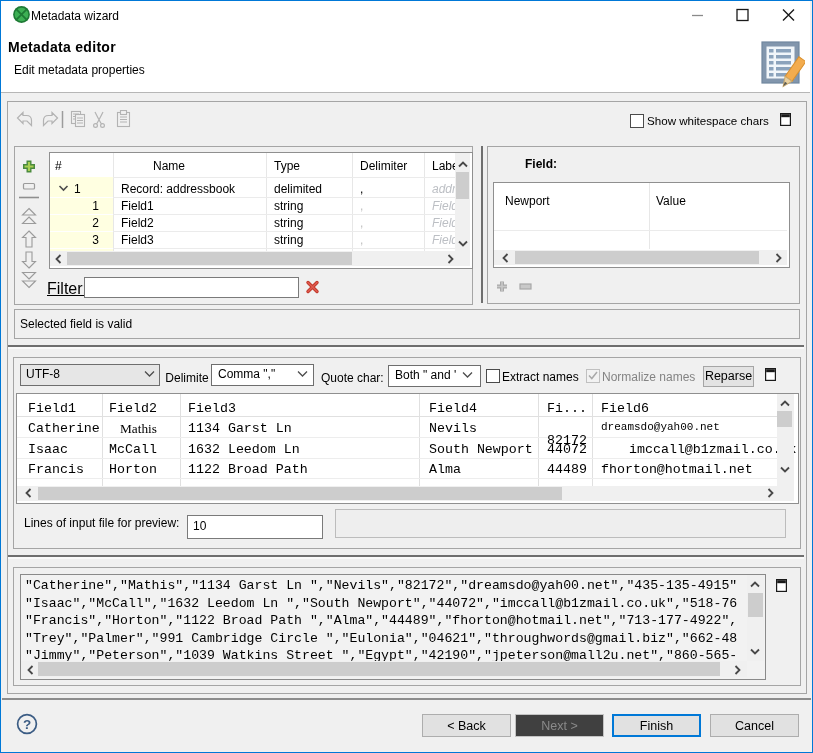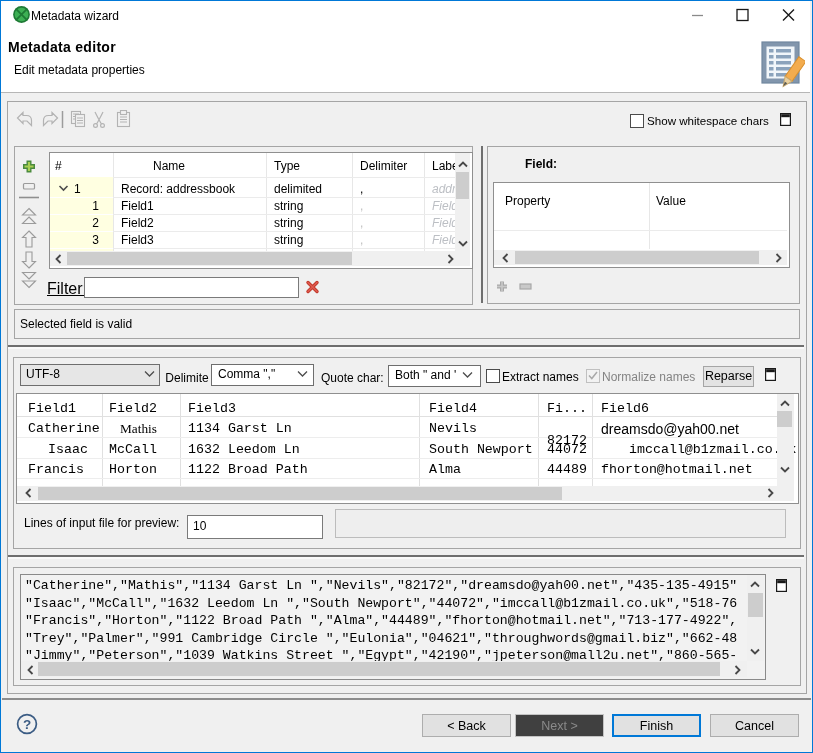--- a/index.html
+++ b/index.html
@@ -177,21 +177,21 @@
 <svg class="abs" style="left:305px;top:280px" width="15" height="14" viewBox="0 0 15 14">
   <path d="M3 2.5 L12 11.5 M12 2.5 L3 11.5" stroke="#c0392b" stroke-width="3.4" stroke-linecap="round"></path>
   <path d="M3 2.5 L12 11.5 M12 2.5 L3 11.5" stroke="#e05a4e" stroke-width="1.6" stroke-linecap="round"></path>
 </svg>
 
 <div class="abs" style="left:481px;top:146px;width:2px;height:157px;background:#6f6f6f;"></div>
 
 <div class="frame" style="left:487px;top:146px;width:311px;height:156px;"></div>
 <div class="txt" style="left:493px;top:157px;font-size:12px;font-weight:bold;margin-left:32px;">Field:</div>
 <div class="abs" style="left:493px;top:182px;width:295px;height:84px;background:#fff;border:1px solid #8f8f8f;"></div>
-<div class="txt" style="left:505px;top:194px;font-size:12px;">Property</div>
+<div class="txt" style="left:505px;top:194px;font-size:12px;">Newport</div>
 <div class="txt" style="left:656px;top:194px;font-size:12px;">Value</div>
 <div class="abs" style="left:649px;top:183px;width:1px;height:66px;background:#e7e7e7;"></div>
 <div class="abs" style="left:494px;top:230px;width:293px;height:1px;background:#ebebeb;"></div>
 <div class="sb" style="left:494px;top:250px;width:293px;height:15px;"></div>
 <svg class="abs" style="left:501px;top:253px" width="9" height="10" viewBox="0 0 9 10">
     <path d="M6.5 1 L2.5 5 L6.5 9" fill="none" stroke="#484848" stroke-width="1.8"></path>
   </svg>
 <div class="thumb" style="left:515px;top:251px;width:244px;height:13px;"></div>
 <svg class="abs" style="left:774px;top:253px" width="9" height="10" viewBox="0 0 9 10">
     <path d="M2.5 1 L6.5 5 L2.5 9" fill="none" stroke="#484848" stroke-width="1.8"></path>
@@ -255,22 +255,22 @@
 <div class="txt" style="left:109px;top:401px;font-size:13.3px;font-family:'Liberation Mono',monospace;">Field2</div>
 <div class="txt" style="left:188px;top:401px;font-size:13.3px;font-family:'Liberation Mono',monospace;">Field3</div>
 <div class="txt" style="left:429px;top:401px;font-size:13.3px;font-family:'Liberation Mono',monospace;">Field4</div>
 <div class="txt" style="left:547px;top:401px;font-size:13.3px;font-family:'Liberation Mono',monospace;">Fi...</div>
 <div class="txt" style="left:601px;top:401px;font-size:13.3px;font-family:'Liberation Mono',monospace;">Field6</div>
 <div class="txt" style="left:28px;top:421px;font-size:13.3px;font-family:'Liberation Mono',monospace;">Catherine</div>
 <div class="txt" style="left:120px;top:421px;font-size:13.3px;font-family:Liberation Serif, serif;">Mathis</div>
 <div class="txt" style="left:188px;top:421px;font-size:13.3px;font-family:'Liberation Mono',monospace;">1134 Garst Ln</div>
 <div class="txt" style="left:429px;top:421px;font-size:13.3px;font-family:'Liberation Mono',monospace;">Nevils</div>
 <div class="txt" style="left:547px;top:433px;font-size:13.3px;font-family:'Liberation Mono',monospace;">82172</div>
-<div class="txt" style="left:601px;top:421px;font-size:14px;font-family:Liberation Sans, sans-serif;">dreamsdo@yah00.net</div>
-<div class="txt" style="left:28px;top:442px;font-size:13.3px;font-family:'Liberation Mono',monospace;margin-left:20px;">Isaac</div>
+<div class="txt" style="left:601px;top:421px;font-size:11px;font-family:Liberation Mono, monospace;">dreamsdo@yah00.net</div>
+<div class="txt" style="left:28px;top:442px;font-size:13.3px;font-family:'Liberation Mono',monospace;">Isaac</div>
 <div class="txt" style="left:109px;top:442px;font-size:13.3px;font-family:'Liberation Mono',monospace;">McCall</div>
 <div class="txt" style="left:188px;top:442px;font-size:13.3px;font-family:'Liberation Mono',monospace;">1632 Leedom Ln</div>
 <div class="txt" style="left:429px;top:442px;font-size:13.3px;font-family:'Liberation Mono',monospace;">South Newport</div>
 <div class="txt" style="left:547px;top:442px;font-size:13.3px;font-family:'Liberation Mono',monospace;">44072</div>
 <div class="txt" style="left:601px;top:442px;font-size:13.3px;font-family:'Liberation Mono',monospace;margin-left:28px;">imccall@b1zmail.co.uk</div>
 <div class="txt" style="left:28px;top:462px;font-size:13.3px;font-family:'Liberation Mono',monospace;">Francis</div>
 <div class="txt" style="left:109px;top:462px;font-size:13.3px;font-family:'Liberation Mono',monospace;">Horton</div>
 <div class="txt" style="left:188px;top:462px;font-size:13.3px;font-family:'Liberation Mono',monospace;">1122 Broad Path</div>
 <div class="txt" style="left:429px;top:462px;font-size:13.3px;font-family:'Liberation Mono',monospace;">Alma</div>
 <div class="txt" style="left:547px;top:462px;font-size:13.3px;font-family:'Liberation Mono',monospace;">44489</div>

